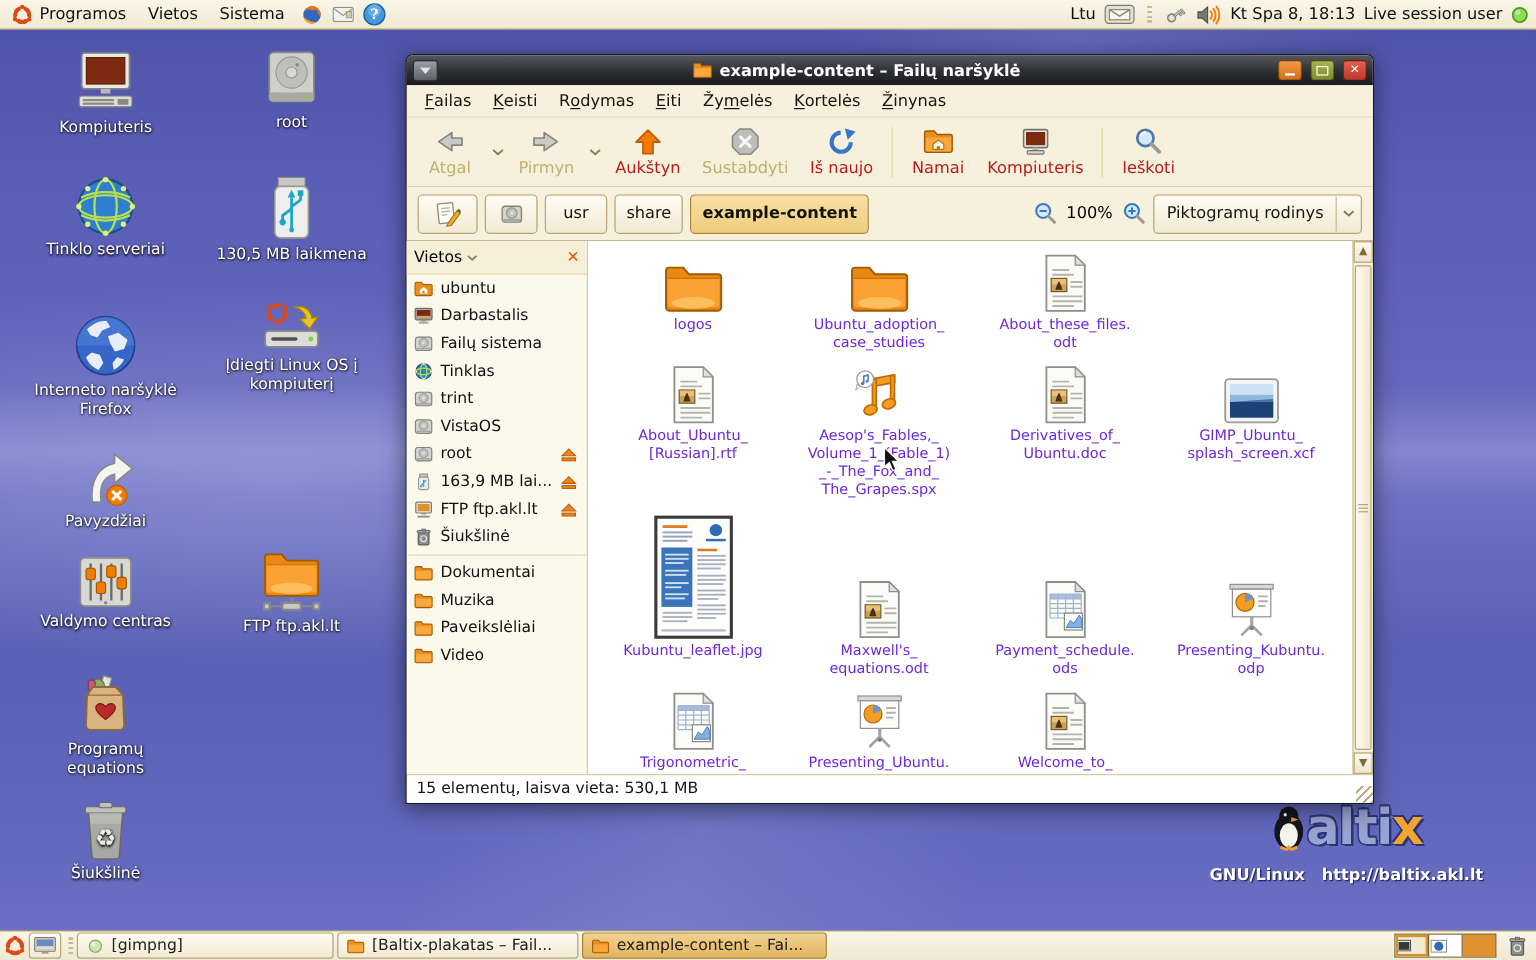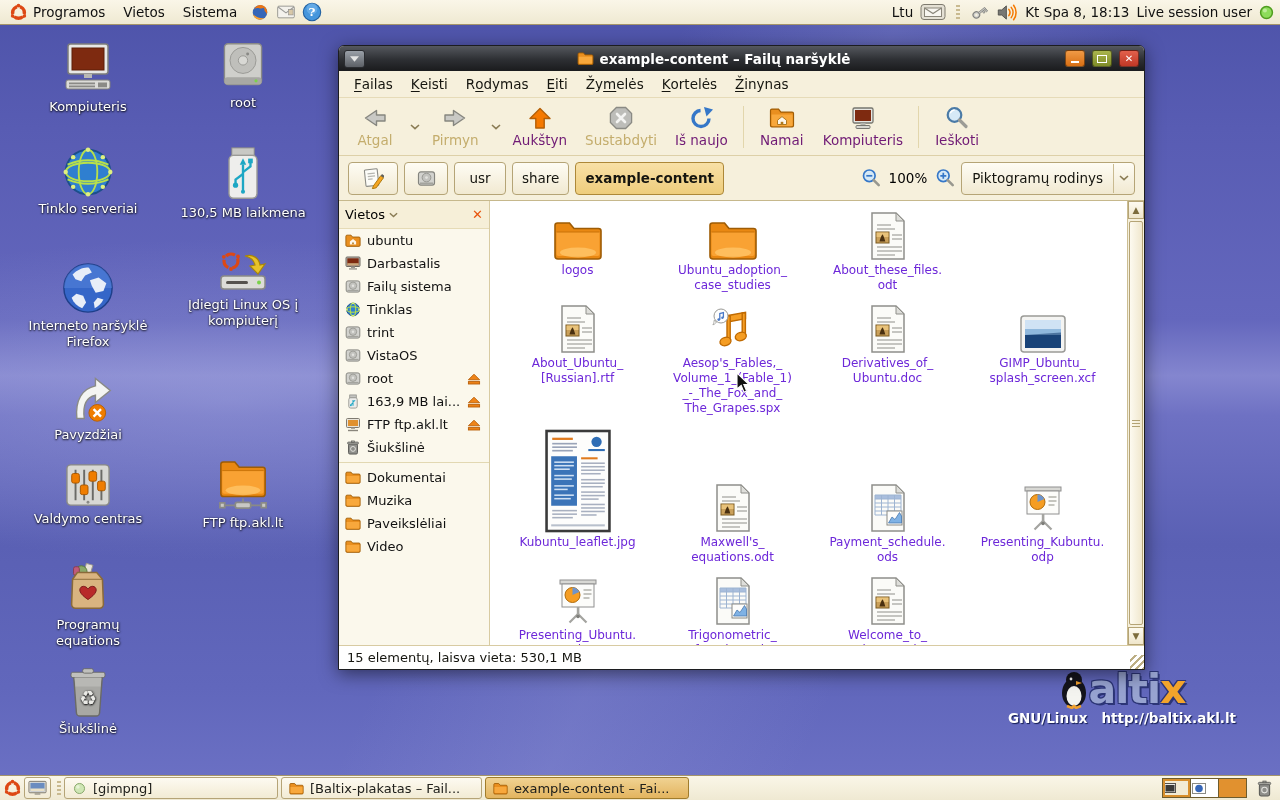--- a/index.html
+++ b/index.html
@@ -32,21 +32,21 @@
   
   .desk-icon{position:absolute;width:132px;display:flex;flex-direction:column;align-items:center;gap:3px;
     color:#fff;font-size:13px;text-align:center;line-height:16px;
     text-shadow:0 1px 2px rgba(0,0,0,.9),1px 0 2px rgba(0,0,0,.55);cursor:default}
   
   #brand{position:absolute;left:1000px;top:669px;width:244px;text-align:center;z-index:5}
   #brand-logo{display:flex;align-items:flex-end;justify-content:center;gap:0;
     font-weight:bold;font-size:41px;line-height:40px;letter-spacing:-1px;color:#97a3d0;
     text-shadow:2px 2px 0 #2c3576,-1px -1px 0 #2c3576,1px -1px 0 #2c3576,-1px 1px 0 #2c3576}
   #brand-logo .bx{color:#f2a42c}
-  #brand-tag{margin-top:1px;font-size:13.5px;font-weight:bold;color:#fff;
+  #brand-tag{margin-top:12px;font-size:13.5px;font-weight:bold;color:#fff;
     text-shadow:1px 1px 1px #141c52;display:flex;justify-content:center;gap:14px;white-space:nowrap}
   
   #fm-window{position:absolute;left:338px;top:45px;width:805px;height:623px;
     border:1px solid #1c1d20;border-radius:6px 6px 0 0;box-shadow:0 4px 18px rgba(0,0,0,.5);
     display:flex;flex-direction:column;background:#f6f0dc;z-index:10}
   .titlebar{height:25px;flex:none;border-radius:5px 5px 0 0;display:flex;align-items:center;padding:0 5px;gap:4px;
     background:linear-gradient(#55585e,#2d2f33 55%,#1a1b1d);color:#fff}
   .win-menu-btn{width:19px;height:16px;border-radius:3px;background:linear-gradient(#9aa0a8,#5c6066);
     border:1px solid #2a2c30;display:flex;align-items:center;justify-content:center}
   .title-center{flex:1;display:flex;align-items:center;justify-content:center;gap:6px;
@@ -58,21 +58,21 @@
   .ctl-close{background:linear-gradient(#e2604c,#c03826)}
   .ctl-min i{display:block;width:8px;height:2px;background:#fff;margin-top:6px}
   .ctl-max i{display:block;width:8px;height:6px;border:1.6px solid #fff}
   .menubar{height:26px;flex:none;display:flex;align-items:center;padding-left:6px;gap:0;
     background:#f6f0dc;border-bottom:1px solid #e6dbb8;font-size:13.5px;color:#15150f}
   .menubar .mitem{padding:0 9px;height:26px;display:flex;align-items:center}
   .menubar u{text-underline-offset:2px}
   .toolbar{height:57px;flex:none;display:flex;align-items:center;padding:0 4px;
     background:#f6f0dc;border-bottom:1px solid #ddd0a8}
   .tbtn{display:flex;flex-direction:column;align-items:center;justify-content:center;gap:1px;
-    padding:3px 9px;font-size:13.5px;color:#701a75;border-radius:3px;min-width:46px}
+    padding:3px 9px;font-size:13.5px;color:#b91c1c;border-radius:3px;min-width:46px}
   .tbtn.disabled{color:#c4ad6d}
   .tb-drop{width:16px;height:40px;display:flex;align-items:center;justify-content:center}
   .tb-sep{width:1px;height:42px;background:#e2d6ac;margin:0 6px}
   .locationbar{height:44px;flex:none;display:flex;align-items:center;gap:6px;padding:0 9px;
     background:#f6f0dc;border-bottom:1px solid #c6b88c}
   .lbtn{height:31px;min-width:32px;display:inline-flex;align-items:center;justify-content:center;gap:4px;
     padding:0 9px;font-size:13.5px;color:#15150f;border:1px solid #b5a476;border-radius:4px;
     background:linear-gradient(#fefcf4,#f1e9d1)}
   .lbtn.active{background:linear-gradient(#f8e0a6,#eecd7c);border-color:#ad8838;font-weight:bold}
   .loc-spacer{flex:1}
@@ -1079,57 +1079,57 @@
               <div class="file-label">
                 <div>Presenting_Kubuntu.</div>
                 <div>odp</div>
               </div>
             </div>
           </div>
           <div class="file-row">
             <div class="file-cell">
               <div class="file-ib" style="height: 52px;">
                 <span class="ico">
+                  <svg xmlns="http://www.w3.org/2000/svg" width="40" height="50" viewBox="0 0 40 50">
+                    <path d="M4 2h24l8 8v38H4z" fill="#fbfbf8" stroke="#8f8f8a" stroke-width="1.5"></path>
+                    <path d="M28 2l8 8h-8z" fill="#dededa" stroke="#8f8f8a"></path>
+                    <rect x="7" y="12" width="26" height="4" fill="#a9bedd"></rect>
+                    <g stroke="#9db4d2" stroke-width="1">
+                      <path d="M7 12v20M13.5 12v20M20 12v20M26.5 12v20M33 12v20M7 12h26M7 16h26M7 20h26M7 24h26M7 28h26M7 32h26"></path>
+                    </g>
+                    <rect x="19" y="28" width="15" height="14" fill="#fdfdfb" stroke="#8a8a84"></rect>
+                    <path d="M20.5 40l3.5-6 3 2.5 4.5-7 2 3.5v7h-13z" fill="#7fb2e5" stroke="#4a7ab0" stroke-width=".8"></path>
+                  </svg>
+                </span>
+              </div>
+              <div class="file-label">
+                <div>Trigonometric_</div>
+                <div>functions.xls</div>
+              </div>
+            </div>
+            <div class="file-cell">
+              <div class="file-ib" style="height: 52px;">
+                <span class="ico">
                   <svg xmlns="http://www.w3.org/2000/svg" width="50" height="50" viewBox="0 0 50 50">
                     <rect x="7" y="4" width="36" height="4" fill="#d8d8d4" stroke="#909090"></rect>
                     <rect x="9" y="8" width="32" height="23" fill="#fcfcfa" stroke="#909090"></rect>
                     <circle cx="19.5" cy="19" r="7.5" fill="#f59d23" stroke="#b06a08"></circle>
                     <path d="M19.5 19l6.8-3A7.5 7.5 0 0 0 19.5 11.5z" fill="#6d94cc"></path>
                     <g stroke="#b2b2ac" stroke-width="1.6">
                       <path d="M30.5 14h8M30.5 18h8M30.5 22h6"></path>
                     </g>
                     <rect x="23.8" y="31" width="2.6" height="9" fill="#a4a4a0"></rect>
                     <path d="M25 38l-8.5 8.5M25 38l8.5 8.5" stroke="#a4a4a0" stroke-width="2.2"></path>
                     <circle cx="25" cy="40.5" r="1.8" fill="#7e7e7a"></circle>
                   </svg>
                 </span>
               </div>
               <div class="file-label">
                 <div>Presenting_Ubuntu.</div>
                 <div>odp</div>
-              </div>
-            </div>
-            <div class="file-cell">
-              <div class="file-ib" style="height: 52px;">
-                <span class="ico">
-                  <svg xmlns="http://www.w3.org/2000/svg" width="40" height="50" viewBox="0 0 40 50">
-                    <path d="M4 2h24l8 8v38H4z" fill="#fbfbf8" stroke="#8f8f8a" stroke-width="1.5"></path>
-                    <path d="M28 2l8 8h-8z" fill="#dededa" stroke="#8f8f8a"></path>
-                    <rect x="7" y="12" width="26" height="4" fill="#a9bedd"></rect>
-                    <g stroke="#9db4d2" stroke-width="1">
-                      <path d="M7 12v20M13.5 12v20M20 12v20M26.5 12v20M33 12v20M7 12h26M7 16h26M7 20h26M7 24h26M7 28h26M7 32h26"></path>
-                    </g>
-                    <rect x="19" y="28" width="15" height="14" fill="#fdfdfb" stroke="#8a8a84"></rect>
-                    <path d="M20.5 40l3.5-6 3 2.5 4.5-7 2 3.5v7h-13z" fill="#7fb2e5" stroke="#4a7ab0" stroke-width=".8"></path>
-                  </svg>
-                </span>
-              </div>
-              <div class="file-label">
-                <div>Trigonometric_</div>
-                <div>functions.xls</div>
               </div>
             </div>
             <div class="file-cell">
               <div class="file-ib" style="height: 52px;">
                 <span class="ico">
                   <svg xmlns="http://www.w3.org/2000/svg" width="40" height="50" viewBox="0 0 40 50">
                     <path d="M4 2h24l8 8v38H4z" fill="#fbfbf8" stroke="#8f8f8a" stroke-width="1.5"></path>
                     <path d="M28 2l8 8h-8z" fill="#dededa" stroke="#8f8f8a"></path>
                     <g stroke="#b4b4ae" stroke-width="1.6">
                       <path d="M9 14h14M9 18h18"></path>

